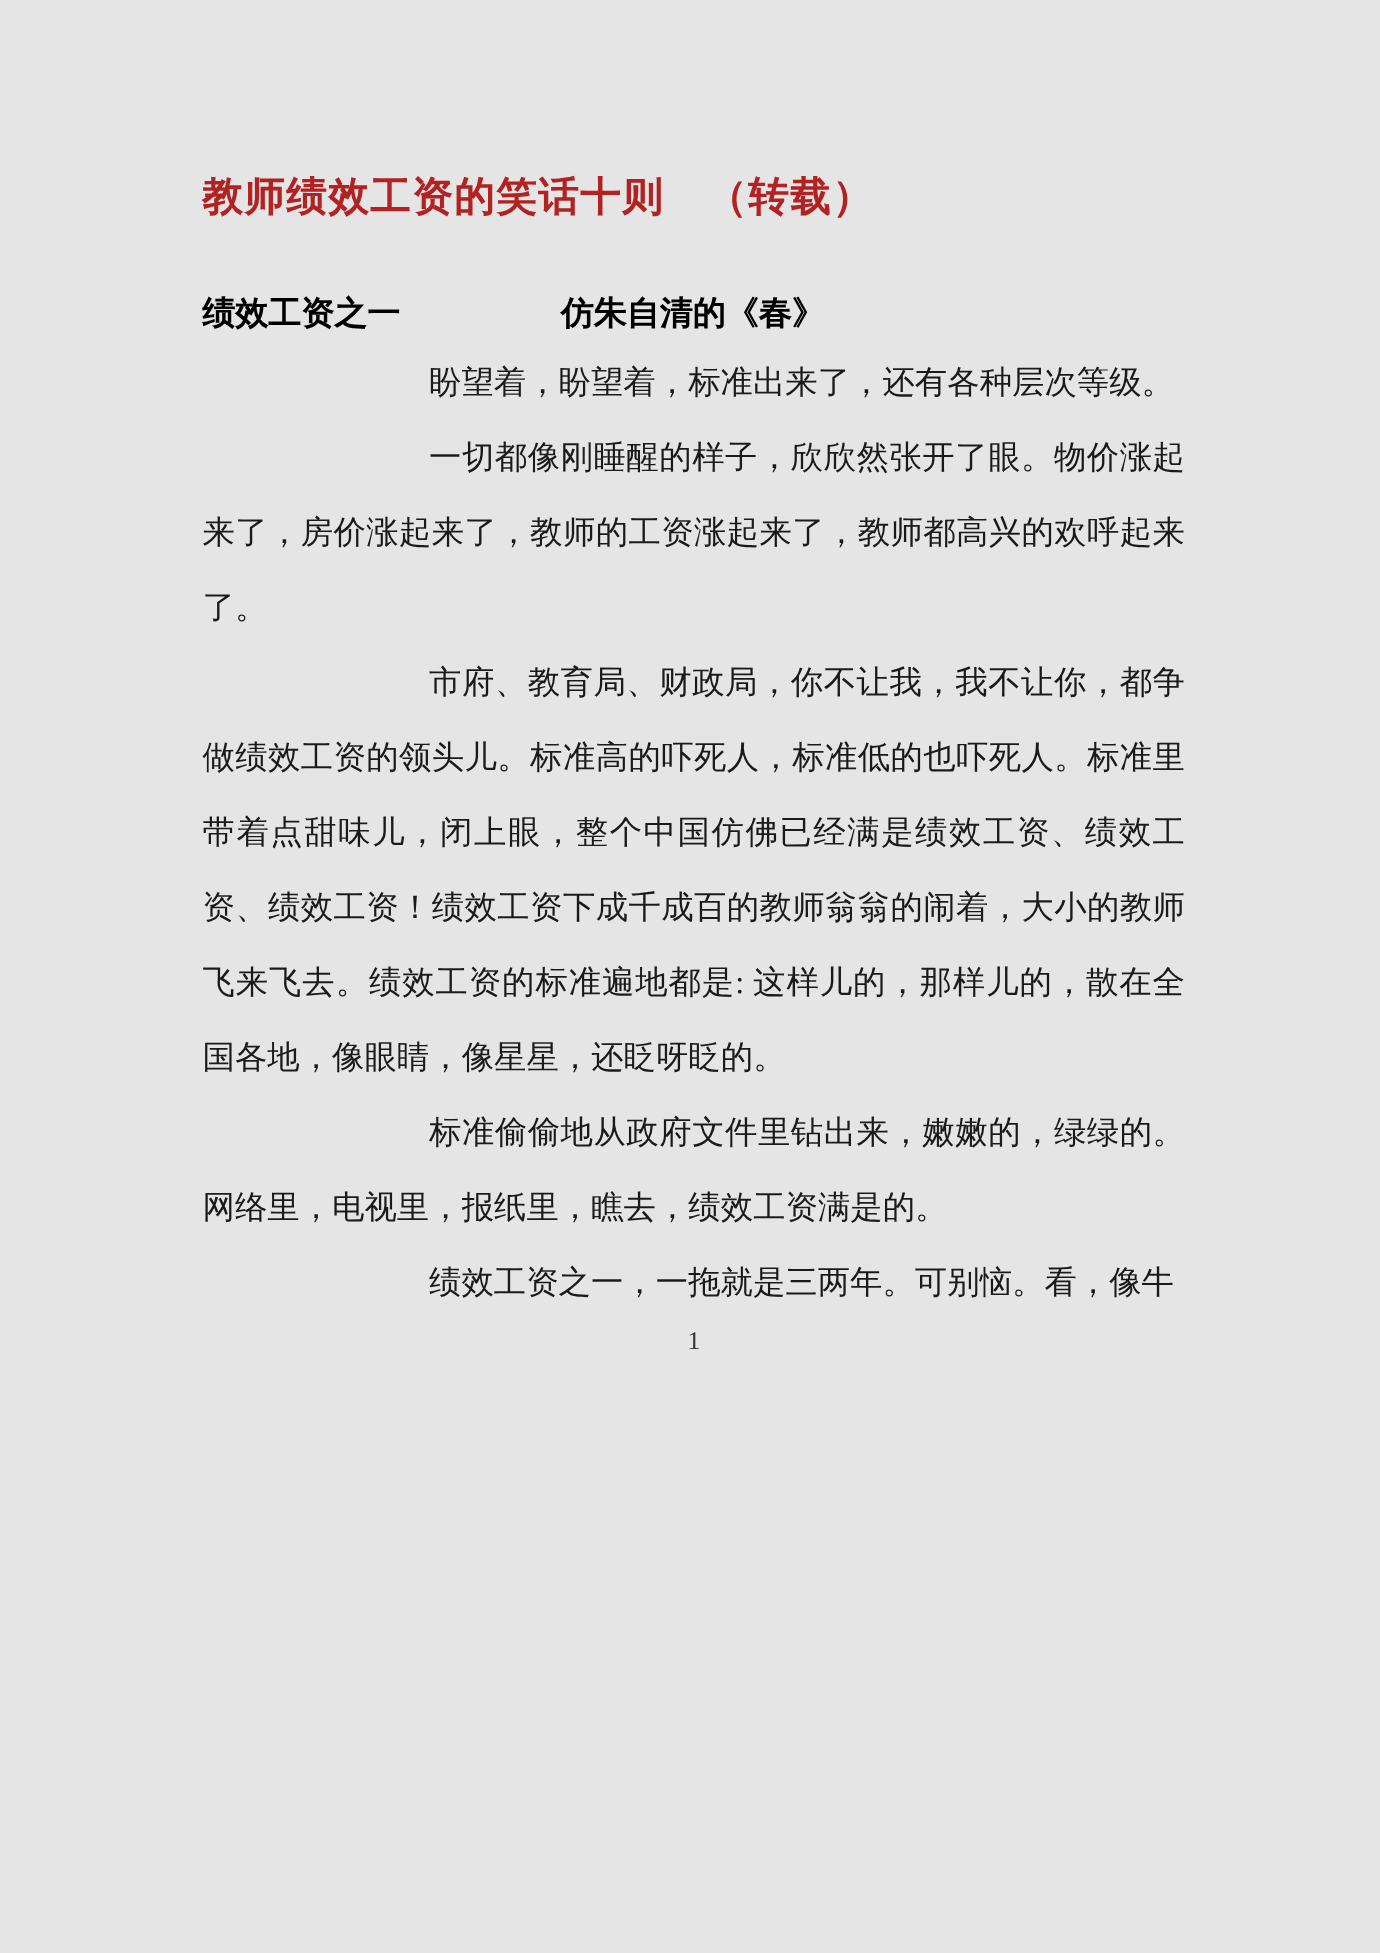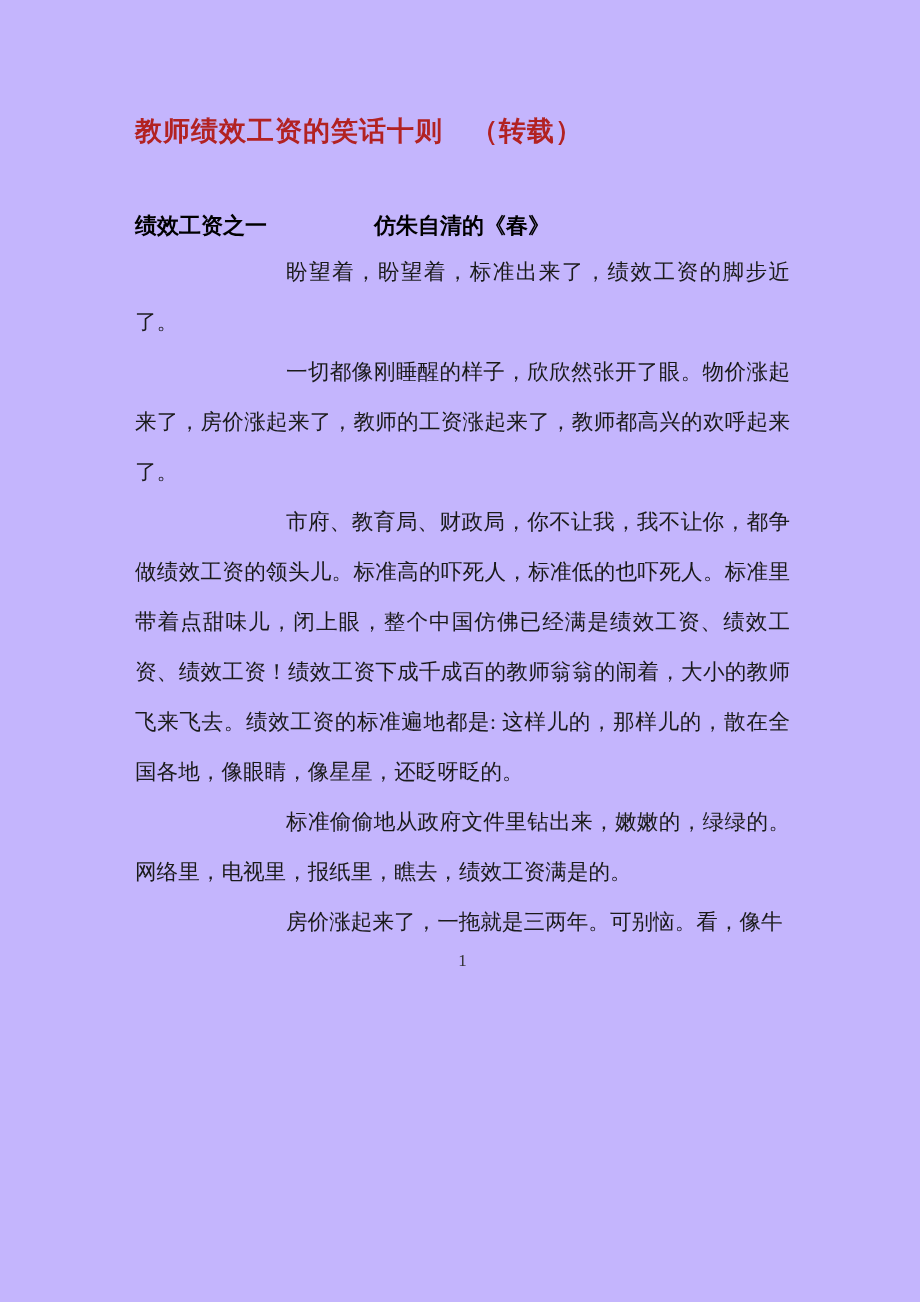--- a/index.html
+++ b/index.html
@@ -13,33 +13,33 @@
     height: 1302px;
     overflow: hidden;
     font-family: "Liberation Serif", "DejaVu Serif", serif;
     color: #1a1a1a;
   }
   .page {
     position: relative;
     width: 920px;
     height: 1302px;
     padding: 113px 130px 0 135px;
-    background: #c4b5fd;
+    background: #e5e5e5;
   }
   .doc-title {
     margin: 0;
     font-size: 27px;
     font-weight: bold;
     line-height: 36px;
     color: #b22222;
     letter-spacing: 1px;
     white-space: nowrap;
   }
   .section-heading {
-    margin: 62px 0 0 0;
+    margin: 45px 0 0 0;
     font-size: 22px;
     font-weight: bold;
     line-height: 30px;
     color: #000000;
     white-space: nowrap;
   }
   .heading-gap {
     display: inline-block;
     width: 107px;
     height: 1px;
@@ -74,24 +74,24 @@
 
 <div class="page">
 
   <h1 class="doc-title">教师绩效工资的笑话十则　（转载）</h1>
 
   <h2 class="section-heading">
     <span>绩效工资之一</span><span class="heading-gap"></span><span>仿朱自清的《春》</span>
   </h2>
 
   <div class="body-text">
-    <p>盼望着，盼望着，标准出来了，绩效工资的脚步近了。</p>
+    <p>盼望着，盼望着，标准出来了，还有各种层次等级。</p>
     <p>一切都像刚睡醒的样子，欣欣然张开了眼。物价涨起来了，房价涨起来了，教师的工资涨起来了，教师都高兴的欢呼起来了。</p>
     <p>市府、教育局、财政局，你不让我，我不让你，都争做绩效工资的领头儿。标准高的吓死人，标准低的也吓死人。标准里带着点甜味儿，闭上眼，整个中国仿佛已经满是绩效工资、绩效工资、绩效工资！绩效工资下成千成百的教师翁翁的闹着，大小的教师飞来飞去。绩效工资的标准遍地都是: 这样儿的，那样儿的，散在全国各地，像眼睛，像星星，还眨呀眨的。</p>
     <p>标准偷偷地从政府文件里钻出来，嫩嫩的，绿绿的。网络里，电视里，报纸里，瞧去，绩效工资满是的。</p>
-    <p>房价涨起来了，一拖就是三两年。可别恼。看，像牛</p>
+    <p>绩效工资之一，一拖就是三两年。可别恼。看，像牛</p>
   </div>
 
   <div class="footer">
     <span class="page-num">1</span>
   </div>
 
 </div>
 
 </body></html>

